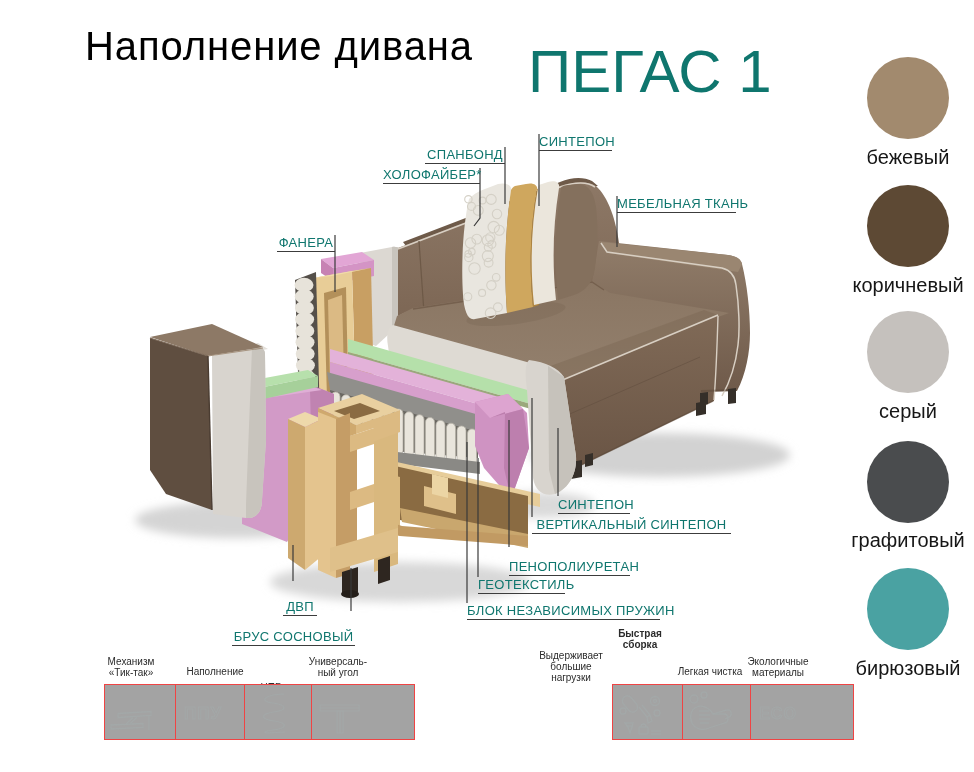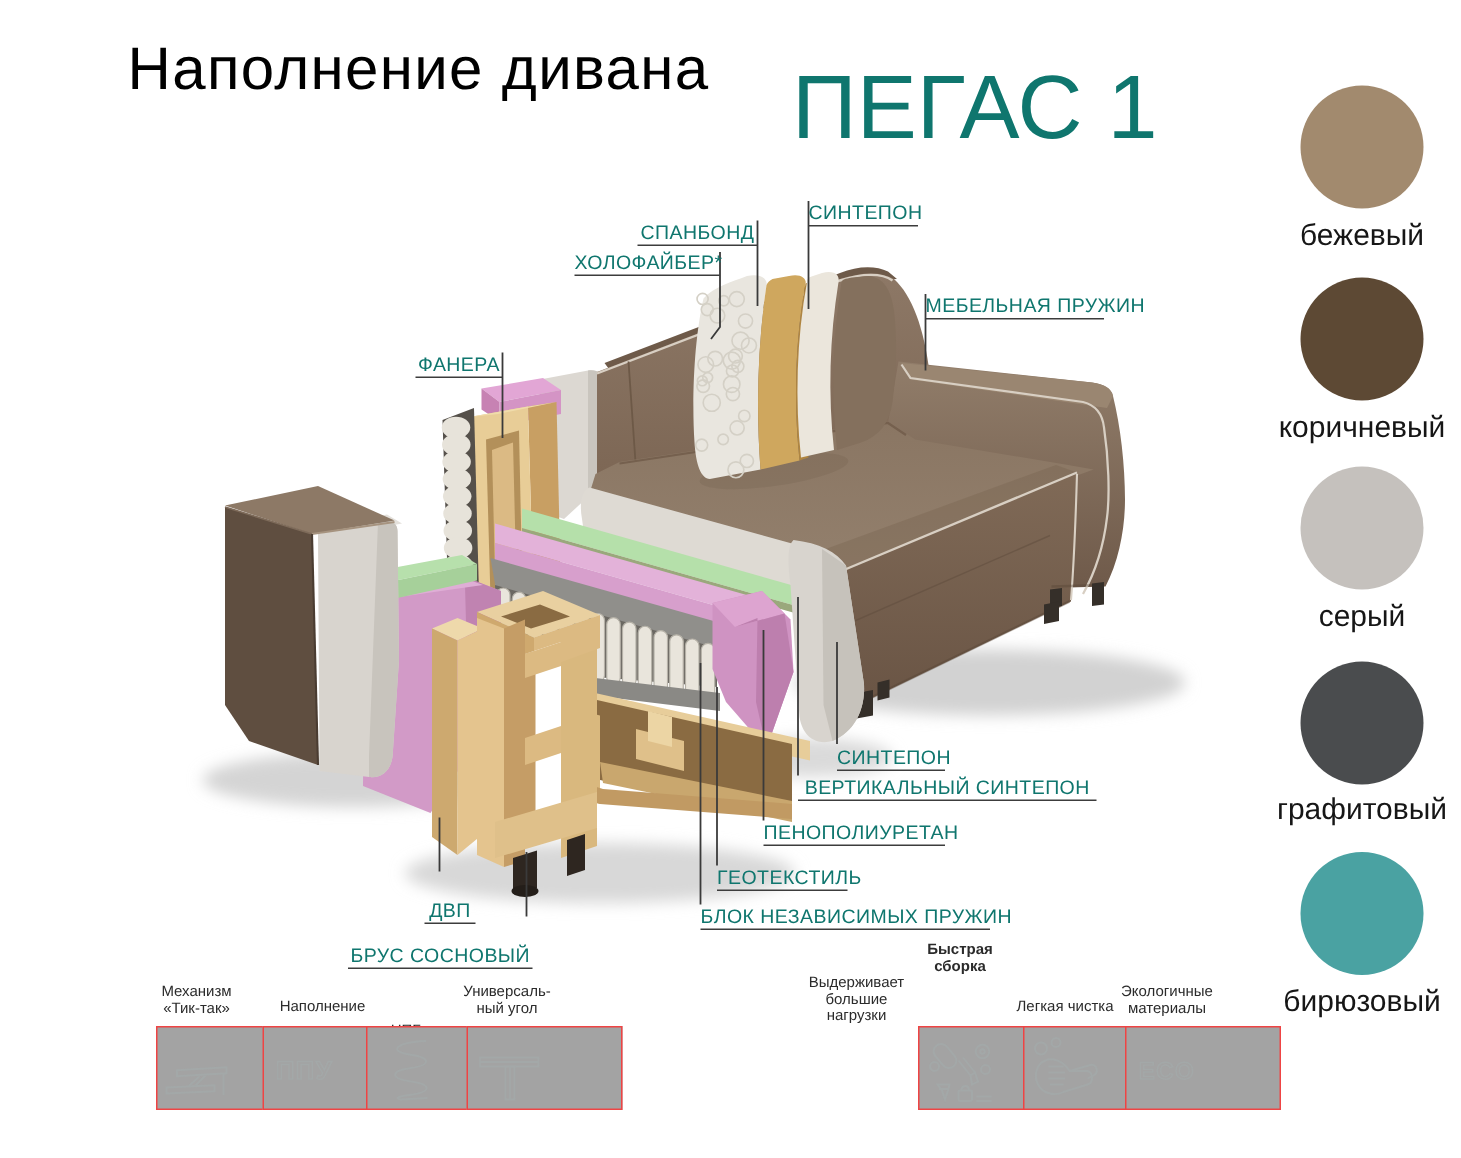--- a/index.html
+++ b/index.html
@@ -292,29 +292,29 @@
 
 <line x1="351" y1="611" x2="351" y2="568" stroke="#3a3a3a" stroke-width="1.2" stroke-linecap="butt"></line>
 </svg>
 
 <div class="lbl" style="left:425px;top:131px;width:80px;">СПАНБОНД</div>
 
 <div class="lbl" style="left:539px;top:118px;width:73px;">СИНТЕПОН</div>
 
 <div class="lbl" style="left:383px;top:151px;width:97px;">ХОЛОФАЙБЕР*</div>
 
-<div class="lbl" style="left:617px;top:180px;width:119px;">МЕБЕЛЬНАЯ ПРУЖИН</div>
+<div class="lbl" style="left:617px;top:180px;width:119px;">МЕБЕЛЬНАЯ ТКАНЬ</div>
 
 <div class="lbl" style="left:277px;top:219px;width:58px;">ФАНЕРА</div>
 
 <div class="lbl" style="left:558px;top:481px;width:72px;">СИНТЕПОН</div>
 
 <div class="lbl" style="left:532px;top:501px;width:199px;">ВЕРТИКАЛЬНЫЙ СИНТЕПОН</div>
 
-<div class="lbl" style="left:509px;top:531px;width:121px;">ПЕНОПОЛИУРЕТАН</div>
+<div class="lbl" style="left:509px;top:543px;width:121px;">ПЕНОПОЛИУРЕТАН</div>
 
 <div class="lbl" style="left:478px;top:561px;width:87px;">ГЕОТЕКСТИЛЬ</div>
 
 <div class="lbl" style="left:467px;top:587px;width:193px;">БЛОК НЕЗАВИСИМЫХ ПРУЖИН</div>
 
 <div class="lbl" style="left:283px;top:583px;width:34px;">ДВП</div>
 
 <div class="lbl" style="left:232px;top:613px;width:123px;">БРУС СОСНОВЫЙ</div>
 
 <div class="sw" style="left:867px;top:57px;background:#a28a6e;"></div>

